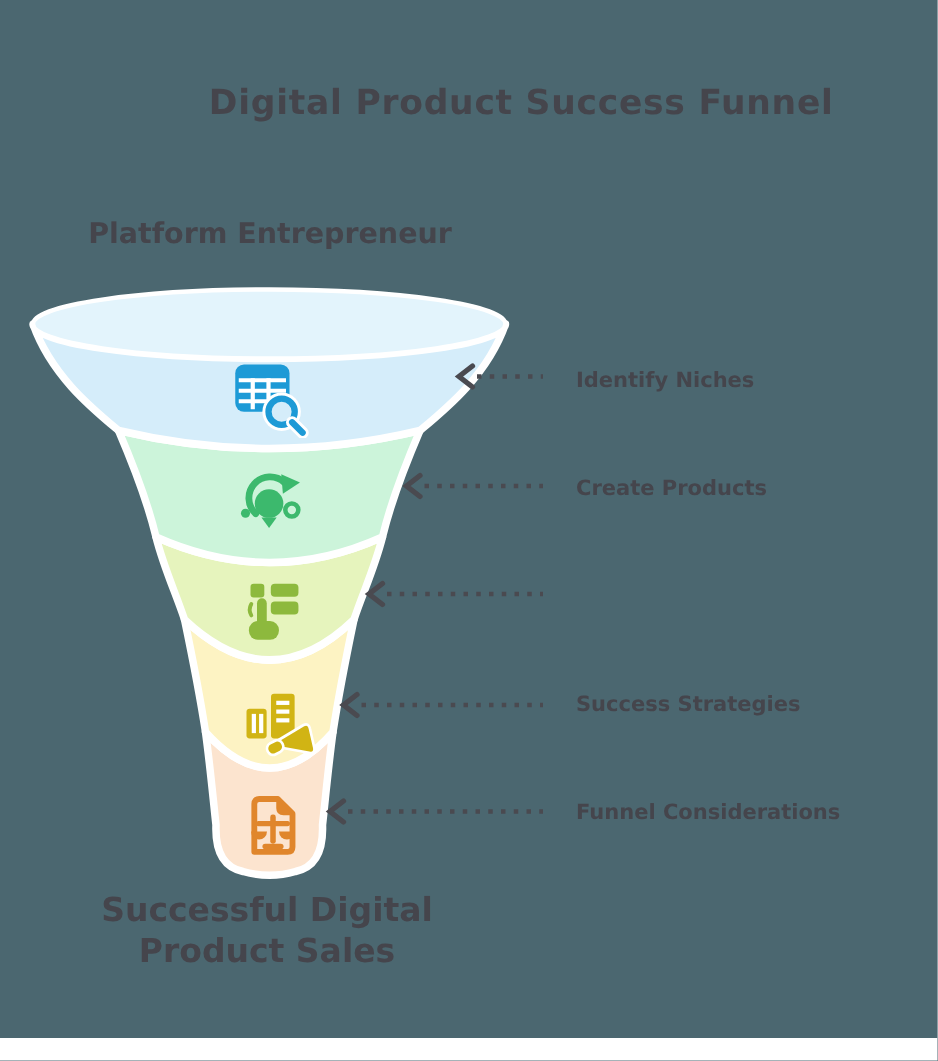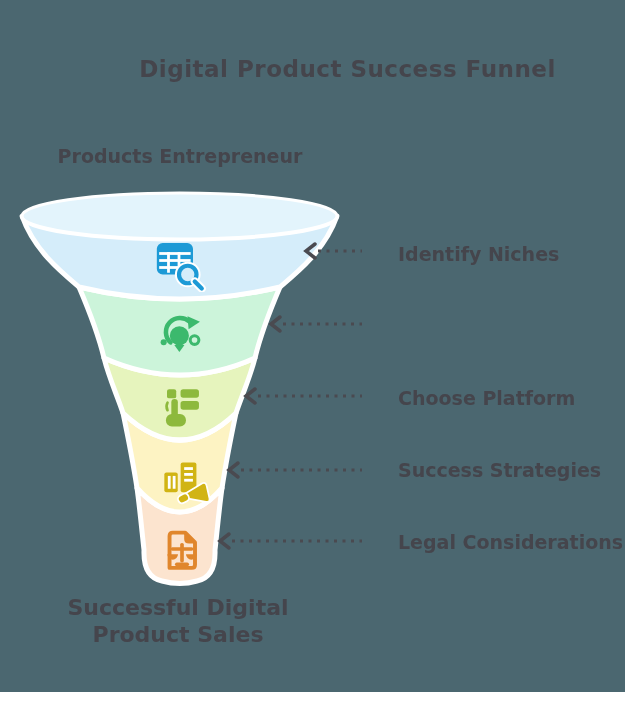--- a/index.html
+++ b/index.html
@@ -5,42 +5,42 @@
   html,body{margin:0;padding:0;}
   .canvas{
     position:relative;
     width:625px;height:692px;
     overflow:hidden;
     font-family:"DejaVu Sans",sans-serif;
   }
   .lbl{position:absolute;font-weight:bold;}
   .title{left:70px;top:56px;width:555px;text-align:center;font-size:23px;letter-spacing:.5px;}
   .top-label{left:0;top:145px;width:360px;text-align:center;font-size:19px;}
-  .stage-label{left:398px;height:26px;line-height:26px;font-size:19px;white-space:nowrap;}
+  .stage-label{left:384px;height:26px;line-height:26px;font-size:14px;white-space:nowrap;}
   .sl-0{top:241px}.sl-1{top:313px}.sl-2{top:385px}.sl-3{top:457px}.sl-4{top:529px}
   .bottom-label{left:23px;top:594px;width:310px;text-align:center;font-size:22px;line-height:27px;}
   .funnel-svg{position:absolute;left:0;top:0;}
   .watermark{
     position:absolute;right:15px;bottom:19px;
     display:flex;align-items:center;gap:4px;
     font-size:12.5px;font-weight:500;opacity:.75;
   }
   .seg{stroke:#fff;stroke-width:5;stroke-linejoin:round;}
   .mouth{stroke:#fff;stroke-width:3;}
   .arrow-line{stroke-dasharray:3 5.5;stroke-width:3;}
   .arrow-head{fill:none;stroke-width:3.5;stroke-linecap:round;}
 </style>
 </head>
 <body>
 
 <div class="canvas" style="background: rgb(75, 103, 112);">
 
   <div class="lbl title" style="color: rgb(69, 69, 76);">Digital Product Success Funnel</div>
 
-  <div class="lbl top-label" style="color: rgb(69, 69, 76);">Products Entrepreneur</div>
+  <div class="lbl top-label" style="color: rgb(69, 69, 76);">Platform Entrepreneur</div>
 
   <svg class="funnel-svg" width="625" height="707" viewBox="0 0 625 707">
 
     <path class="seg" d="M 137 488 Q 180 536 222 488 C 219 510 217 532 215 550
              Q 216 577 197 581 Q 180 586 162 581 Q 143 577 144 550
              C 142 532 140 510 137 488 Z" fill="#fce4cf"></path>
 
     <path class="seg" d="M 123 413 Q 180 467 236 413 C 231 437 226 462 222 488
              Q 180 536 137 488 C 133 462 128 437 123 413 Z" fill="#fdf3c3"></path>
 
@@ -130,20 +130,20 @@
       <line class="arrow-line" stroke="currentColor" x1="241" y1="470" x2="362" y2="470"></line>
       <path class="arrow-head" stroke="currentColor" d="M 238 463 L 229 470 L 238 477"></path>
     </g>
     <g style="color: rgb(74, 74, 80);">
       <line class="arrow-line" stroke="currentColor" x1="232" y1="541" x2="362" y2="541"></line>
       <path class="arrow-head" stroke="currentColor" d="M 229 534 L 220 541 L 229 548"></path>
     </g>
   </svg>
 
   <div class="lbl stage-label sl-0" style="color: rgb(69, 69, 76);">Identify Niches</div>
-  <div class="lbl stage-label sl-2" style="color: rgb(69, 69, 76);">Choose Platform</div>
+  <div class="lbl stage-label sl-1" style="color: rgb(69, 69, 76);">Create Products</div>
   <div class="lbl stage-label sl-3" style="color: rgb(69, 69, 76);">Success Strategies</div>
-  <div class="lbl stage-label sl-4" style="color: rgb(69, 69, 76);">Legal Considerations</div>
+  <div class="lbl stage-label sl-4" style="color: rgb(69, 69, 76);">Funnel Considerations</div>
 
   <div class="lbl bottom-label" style="color: rgb(69, 69, 76);">Successful Digital Product Sales</div>
 
 
 </div>
 
 </body></html>

